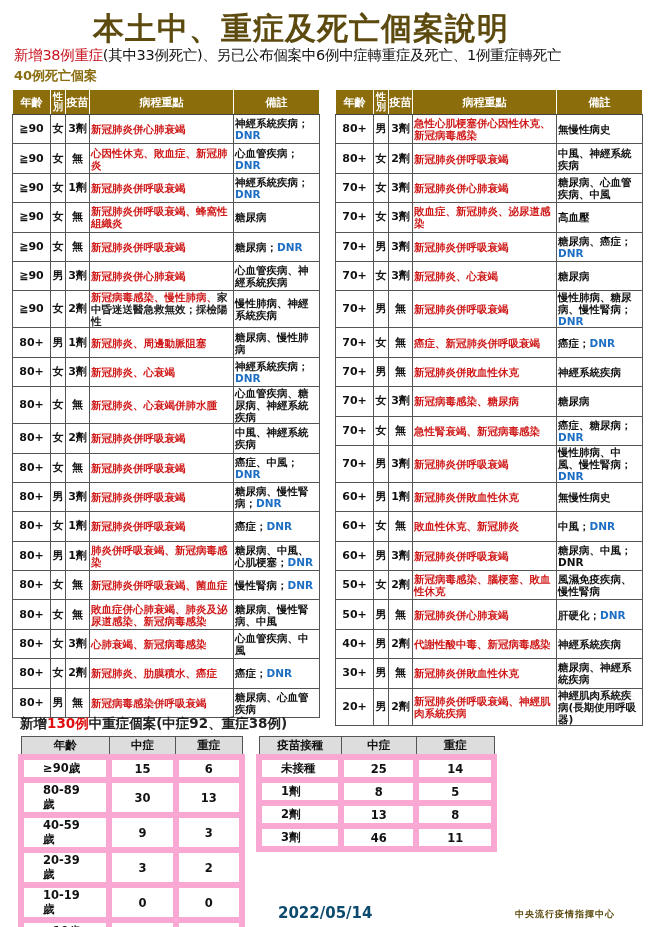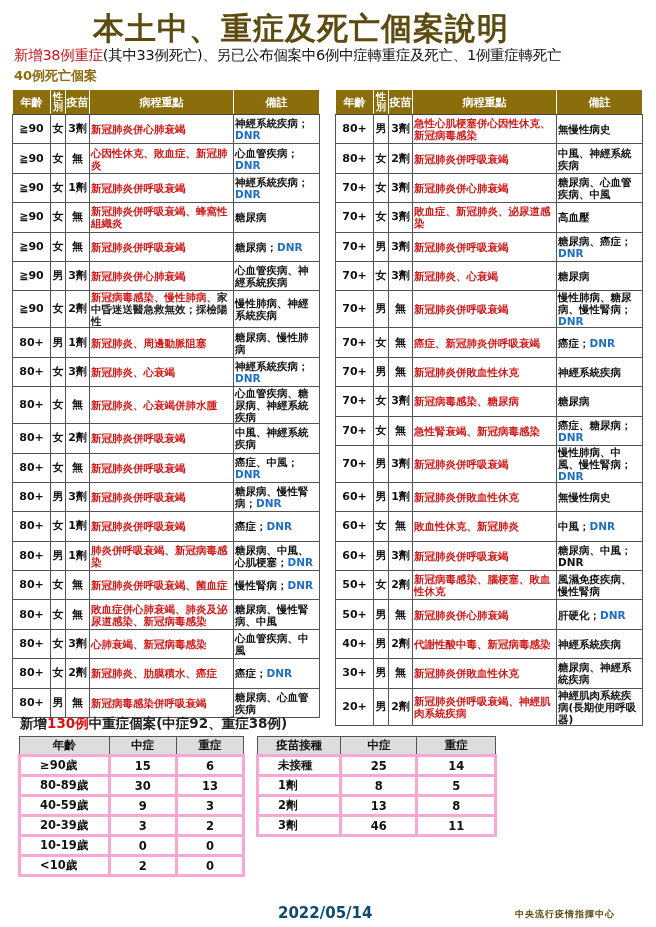--- a/index.html
+++ b/index.html
@@ -18,21 +18,21 @@
   .case td.age{text-align:center;font-weight:bold;font-size:11px;white-space:nowrap;}
   .case td.sex{text-align:center;font-weight:bold;}
   .case td.vac{text-align:center;font-weight:bold;white-space:nowrap;}
   .case td.course{color:#d01a1a;font-weight:bold;font-size:10.5px;}
   .case td.note{font-weight:bold;font-size:10.5px;}
   .dnr{color:#1e6fc4;}
   .stats-title{position:absolute;left:20px;top:715px;font-size:13.5px;font-weight:bold;color:#222;white-space:nowrap;}
   .stats-title .red{color:#e01010;}
   .stat{position:absolute;font-size:11.5px;font-weight:bold;table-layout:fixed;}
   .stat th{background:#ddd;border:1px solid #555;font-weight:bold;height:17px;padding:0;}
-  .stat td{border:3px solid #f9a8d4;height:17px;padding:0 19px;}
+  .stat td{border:6px solid #f9a8d4;height:17px;padding:0 19px;}
   .stat td.num{text-align:center;}
   .stat.age{left:18px;top:736px;width:227px;}
   .stat.vac{left:256px;top:736px;width:241px;}
   .date{position:absolute;left:278px;top:904px;font-size:15px;font-weight:bold;color:#0c4a6e;}
   .org{position:absolute;left:515px;top:908px;font-size:9px;font-weight:bold;color:#5c4a0e;letter-spacing:1px;}
 </style>
 </head>
 <body>
 
 <div class="title">本土中、重症及死亡個案說明</div>

